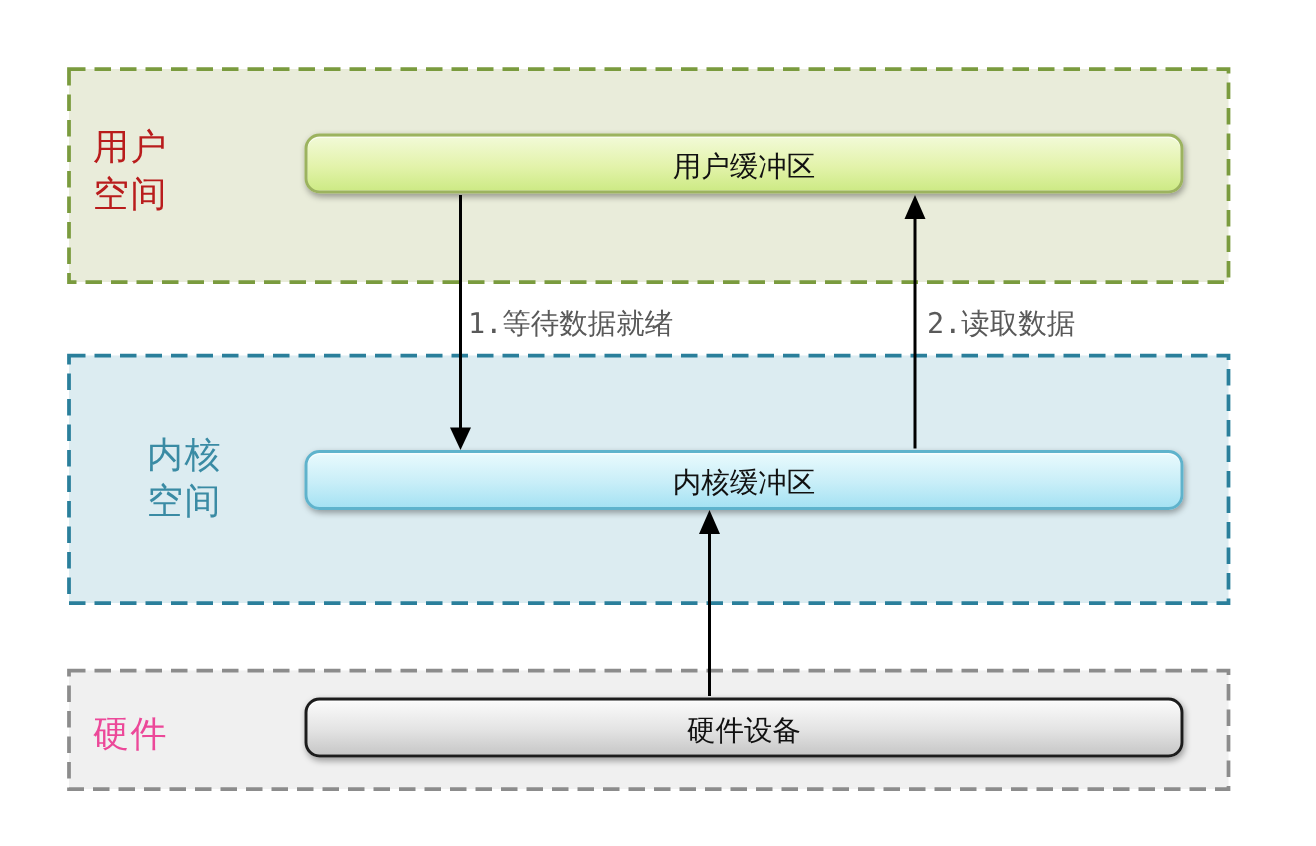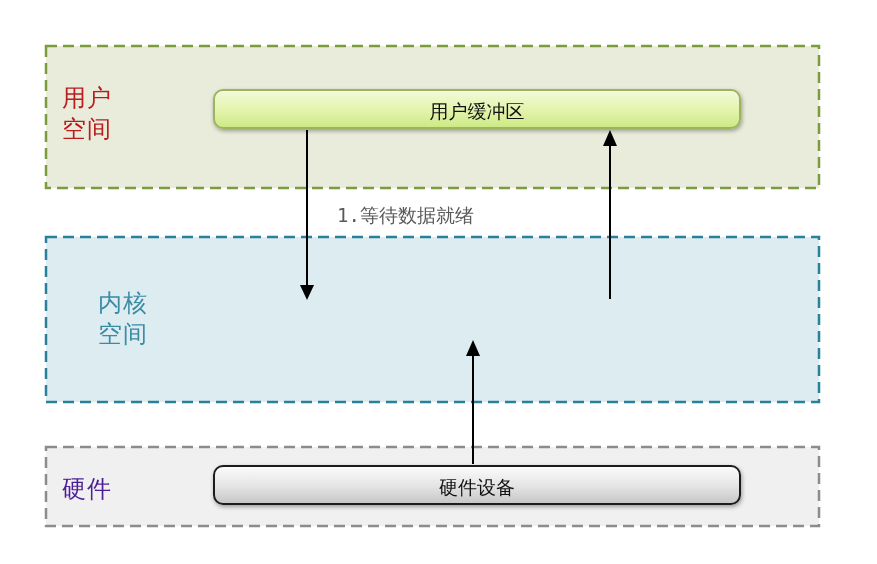--- a/index.html
+++ b/index.html
@@ -11,35 +11,35 @@
   .region-user{top:46px;height:142px;background:#e9ecda;}
   .region-kernel{top:237px;height:165px;background:#dcecf1;}
   .region-hw{top:447px;height:79px;background:#f0f0f0;}
   .overlay{position:absolute;left:0;top:0;pointer-events:none;}
   .region-border{fill:none;stroke-width:2.5;stroke-dasharray:11 6;}
   .arrow-line{stroke-width:2;}
   .region-label{position:absolute;left:62px;font-size:24px;line-height:31px;letter-spacing:1px;}
   .region-label span{display:block;}
   .region-label.user{top:83px;color:#b91c1c;}
   .region-label.kernel{top:288px;color:#3a8ba4;margin-left:36px;}
-  .region-label.hw{top:474px;color:#4c1d95;}
+  .region-label.hw{top:474px;color:#ec4899;}
   .node{
-    position:absolute;left:213px;width:528px;height:40px;border-radius:10px;
+    position:absolute;left:203px;width:586px;height:40px;border-radius:10px;
     text-align:center;line-height:40px;font-size:19px;color:#111;
     box-sizing:border-box;
     box-shadow:1px 2px 4px rgba(0,0,0,0.35), inset 0 1px 0 rgba(255,255,255,0.65);
   }
   .node-user{top:89px;background:linear-gradient(180deg,#f2fad8 0%,#e3f3ab 55%,#cdea85 100%);border:2px solid #9cb35f;}
   .node-kernel{top:300px;background:linear-gradient(180deg,#e9fafd 0%,#c8eef8 55%,#a6e2f3 100%);border:2px solid #5fb3cc;}
   .node-hw{top:465px;background:linear-gradient(180deg,#fbfbfb 0%,#e3e3e3 55%,#c7c7c7 100%);border:2.5px solid #1c1c1c;}
   .arrow-label{
     position:absolute;font-size:19px;color:#595959;white-space:nowrap;
     font-family:"DejaVu Sans Mono","DejaVu Sans","Liberation Mono",monospace;
   }
-  #lbl-wait{left:312px;top:203px;margin-left:25px;}
+  #lbl-wait{left:312px;top:203px;}
   #lbl-read{left:618px;top:203px;}
   #lbl-prepare{left:488px;top:414px;}
 </style>
 </head>
 <body>
 
 <div class="canvas">
 
   <div class="region region-user"></div>
   <div class="region region-kernel"></div>
@@ -66,17 +66,19 @@
   </div>
   <div class="region-label kernel">
     <span>内核</span>
     <span>空间</span>
   </div>
   <div class="region-label hw">
     <span>硬件</span>
   </div>
 
   <div class="node node-user">用户缓冲区</div>
+  <div class="node node-kernel">内核缓冲区</div>
   <div class="node node-hw">硬件设备</div>
 
   <div class="arrow-label" id="lbl-wait">1.等待数据就绪</div>
+  <div class="arrow-label" id="lbl-read">2.读取数据</div>
 
 </div>
 
 </body></html>

